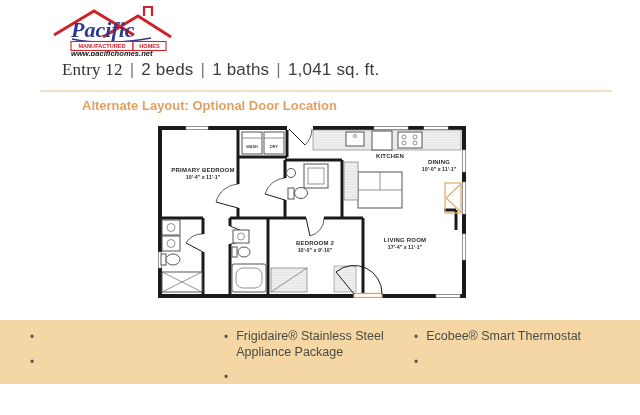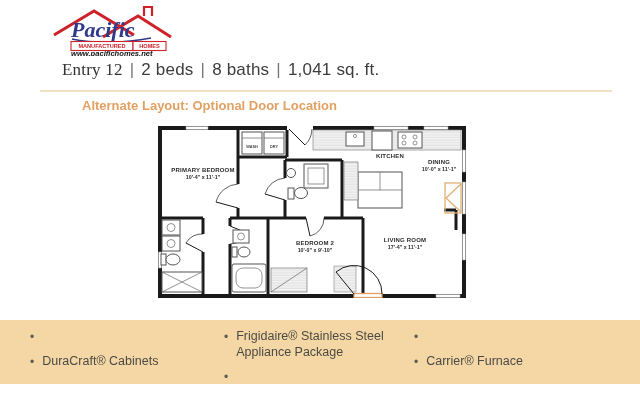--- a/index.html
+++ b/index.html
@@ -59,21 +59,21 @@
 
     <rect x="23" y="37.5" width="62" height="9" fill="#fff" stroke="#cf2128" stroke-width="1.1"></rect>
     <rect x="85" y="37.5" width="33" height="9" fill="#fff" stroke="#cf2128" stroke-width="1.1"></rect>
     <text x="54" y="44.4" font-size="5.6" font-weight="bold" fill="#cf2128" text-anchor="middle">MANUFACTURED</text>
     <text x="101.5" y="44.4" font-size="5.6" font-weight="bold" fill="#cf2128" text-anchor="middle">HOMES</text>
     <text x="23" y="51.5" font-size="7.6" font-weight="bold" font-style="italic" fill="#111">www.pacifichomes.net</text>
   </svg>
 </div>
 
 <div class="title">
-  <span class="model">Entry 12</span><span class="sep">|</span><span class="spec">2 beds</span><span class="sep">|</span><span class="spec">8 baths</span><span class="sep">|</span><span class="spec">1,041 sq. ft.</span>
+  <span class="model">Entry 12</span><span class="sep">|</span><span class="spec">2 beds</span><span class="sep">|</span><span class="spec">1 baths</span><span class="sep">|</span><span class="spec">1,041 sq. ft.</span>
 </div>
 
 <div class="divider"></div>
 
 <div class="alt-note">Alternate Layout: Optional Door Location</div>
 
 <div class="plan">
 <svg width="308" height="172" viewBox="0 0 308 172">
   <defs>
     <pattern id="floor" width="4" height="3.5" patternUnits="userSpaceOnUse">
@@ -219,39 +219,38 @@
 </div>
 
 <div class="features">
   <div class="fcol c1">
     <ul>
       <li>
           <span class="bullet">•</span>
         </li>
       <li>
           <span class="bullet">•</span>
-          <span>DuraCraft® Cabinets</span>
         </li>
     </ul>
   </div>
   <div class="fcol c2">
     <ul>
       <li>
           <span class="bullet">•</span>
           <span>Frigidaire® Stainless Steel Appliance Package</span>
         </li>
       <li>
           <span class="bullet">•</span>
         </li>
     </ul>
   </div>
   <div class="fcol c3">
     <ul>
       <li>
           <span class="bullet">•</span>
-        </li>
-      <li>
-          <span class="bullet">•</span>
-          <span>Carrier® Furnace</span>
+          <span>Ecobee® Smart Thermostat</span>
+        </li>
+      <li>
+          <span class="bullet">•</span>
         </li>
     </ul>
   </div>
 </div>
 
 </body></html>

